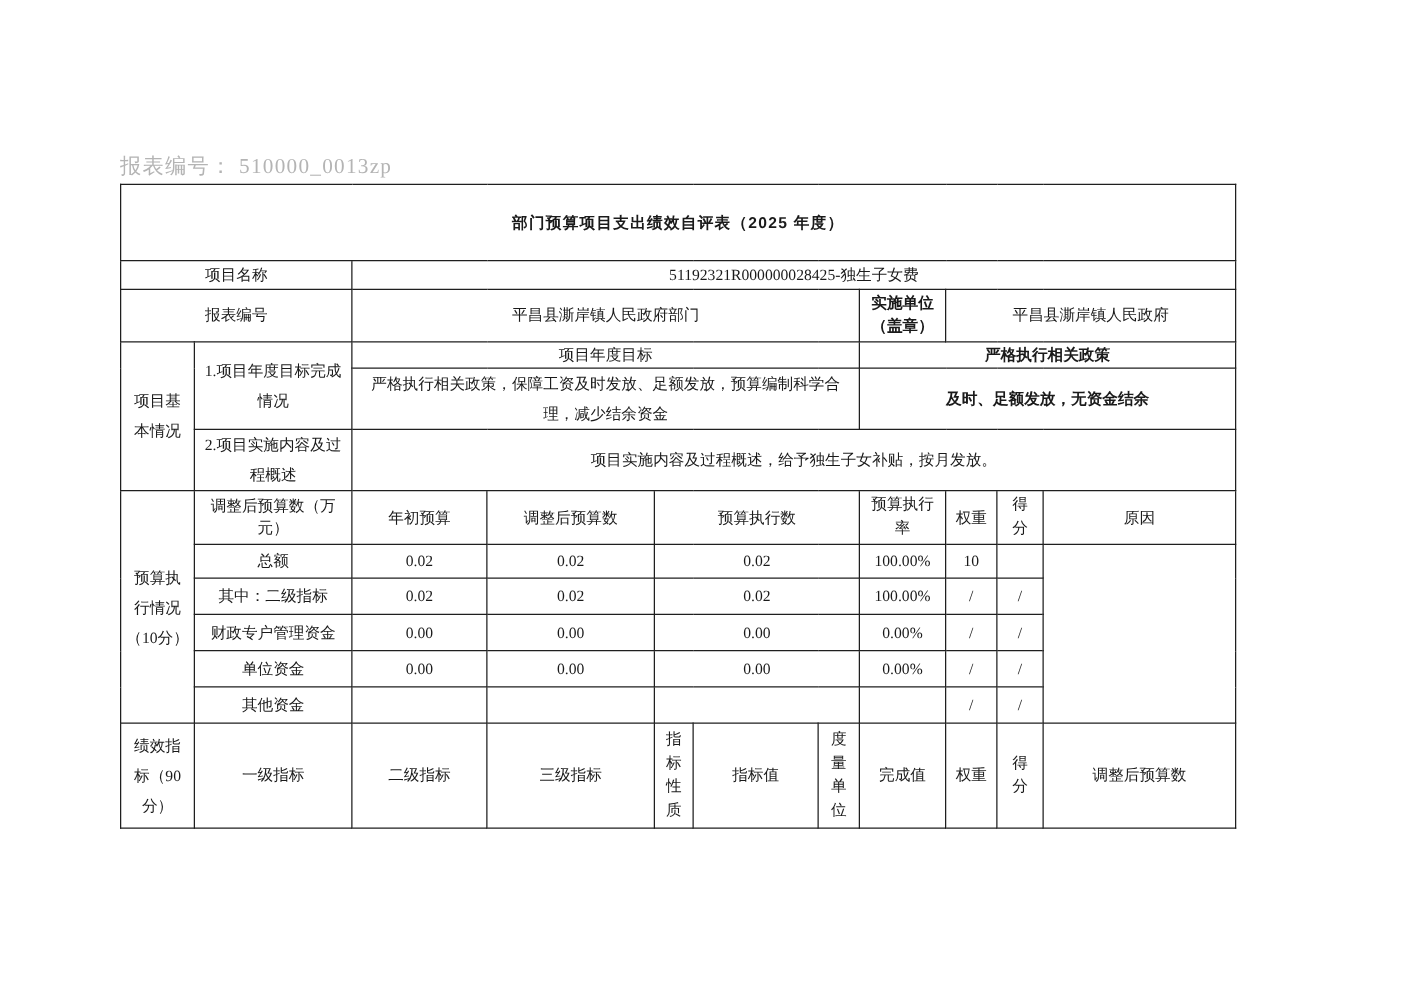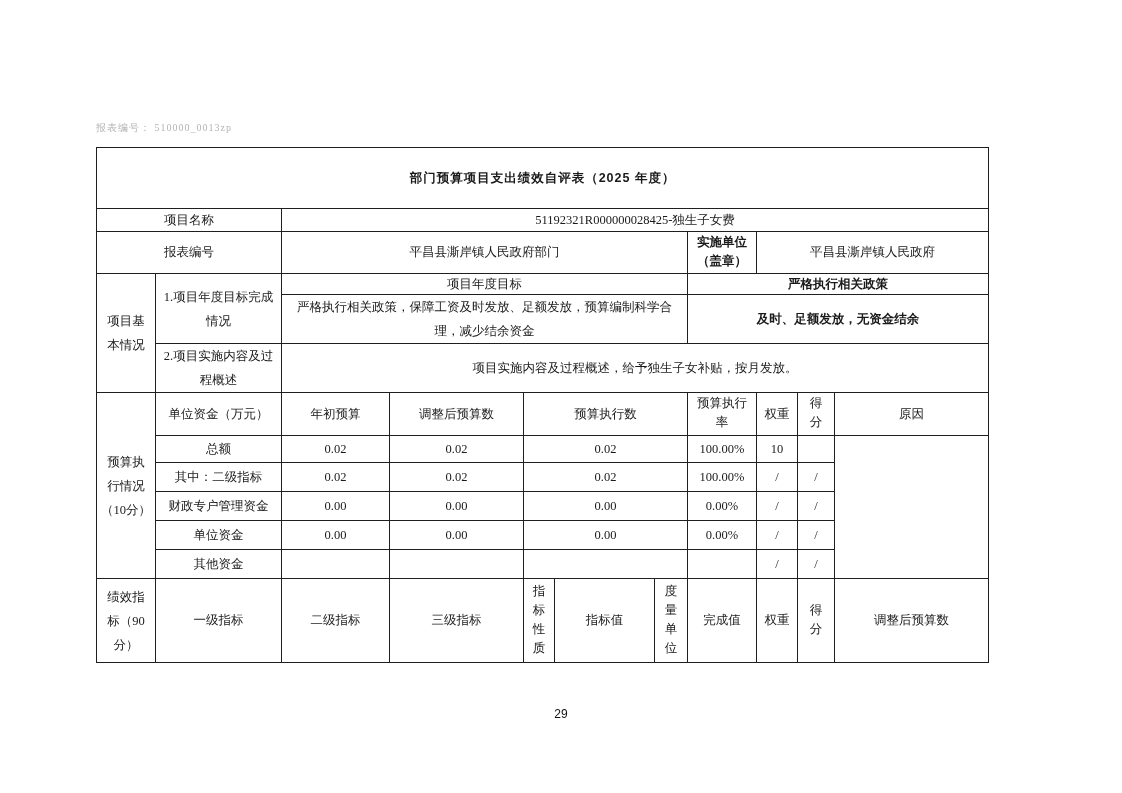--- a/index.html
+++ b/index.html
@@ -6,21 +6,21 @@
   .page{
     position:relative;
     width:1122px;height:793px;
     background:#ffffff;
     font-family:"Liberation Serif","DejaVu Serif",serif;
     color:#1a1a1a;
     overflow:hidden;
   }
   .report-no{
     position:absolute;left:96px;top:121px;
-    font-size:10px;color:#b4b4b4;letter-spacing:1px;
+    font-size:17px;color:#b4b4b4;letter-spacing:1px;
   }
   table.form{
     position:absolute;left:96px;top:147px;
     border-collapse:collapse;table-layout:fixed;
     width:892px;
   }
   table.form td{
     border:1px solid #1f1f1f;
     vertical-align:middle;
     font-size:12.5px;
@@ -97,21 +97,21 @@
     </tr>
     <tr style="height:47px">
       <td class="left lh24">2.项目实施内容及过程概述</td>
       <td colspan="9" class="left">项目实施内容及过程概述，给予独生子女补贴，按月发放。</td>
     </tr>
 
     <tr style="height:43px">
       <td rowspan="6" class="preline lh24">预算执
 行情况
 （10分）</td>
-      <td>单位资金（万元）</td>
+      <td>调整后预算数（万元）</td>
       <td>年初预算</td>
       <td>调整后预算数</td>
       <td colspan="3">预算执行数</td>
       <td class="preline lh19">预算执行
 率</td>
       <td>权重</td>
       <td class="preline lh19">得
 分</td>
       <td>原因</td>
     </tr>
@@ -181,15 +181,14 @@
 位</td>
       <td>完成值</td>
       <td>权重</td>
       <td class="preline lh19">得
 分</td>
       <td>调整后预算数</td>
     </tr>
   </tbody>
     </table>
 
-  <div class="page-number">29</div>
 
 </div>
 
 </body></html>

